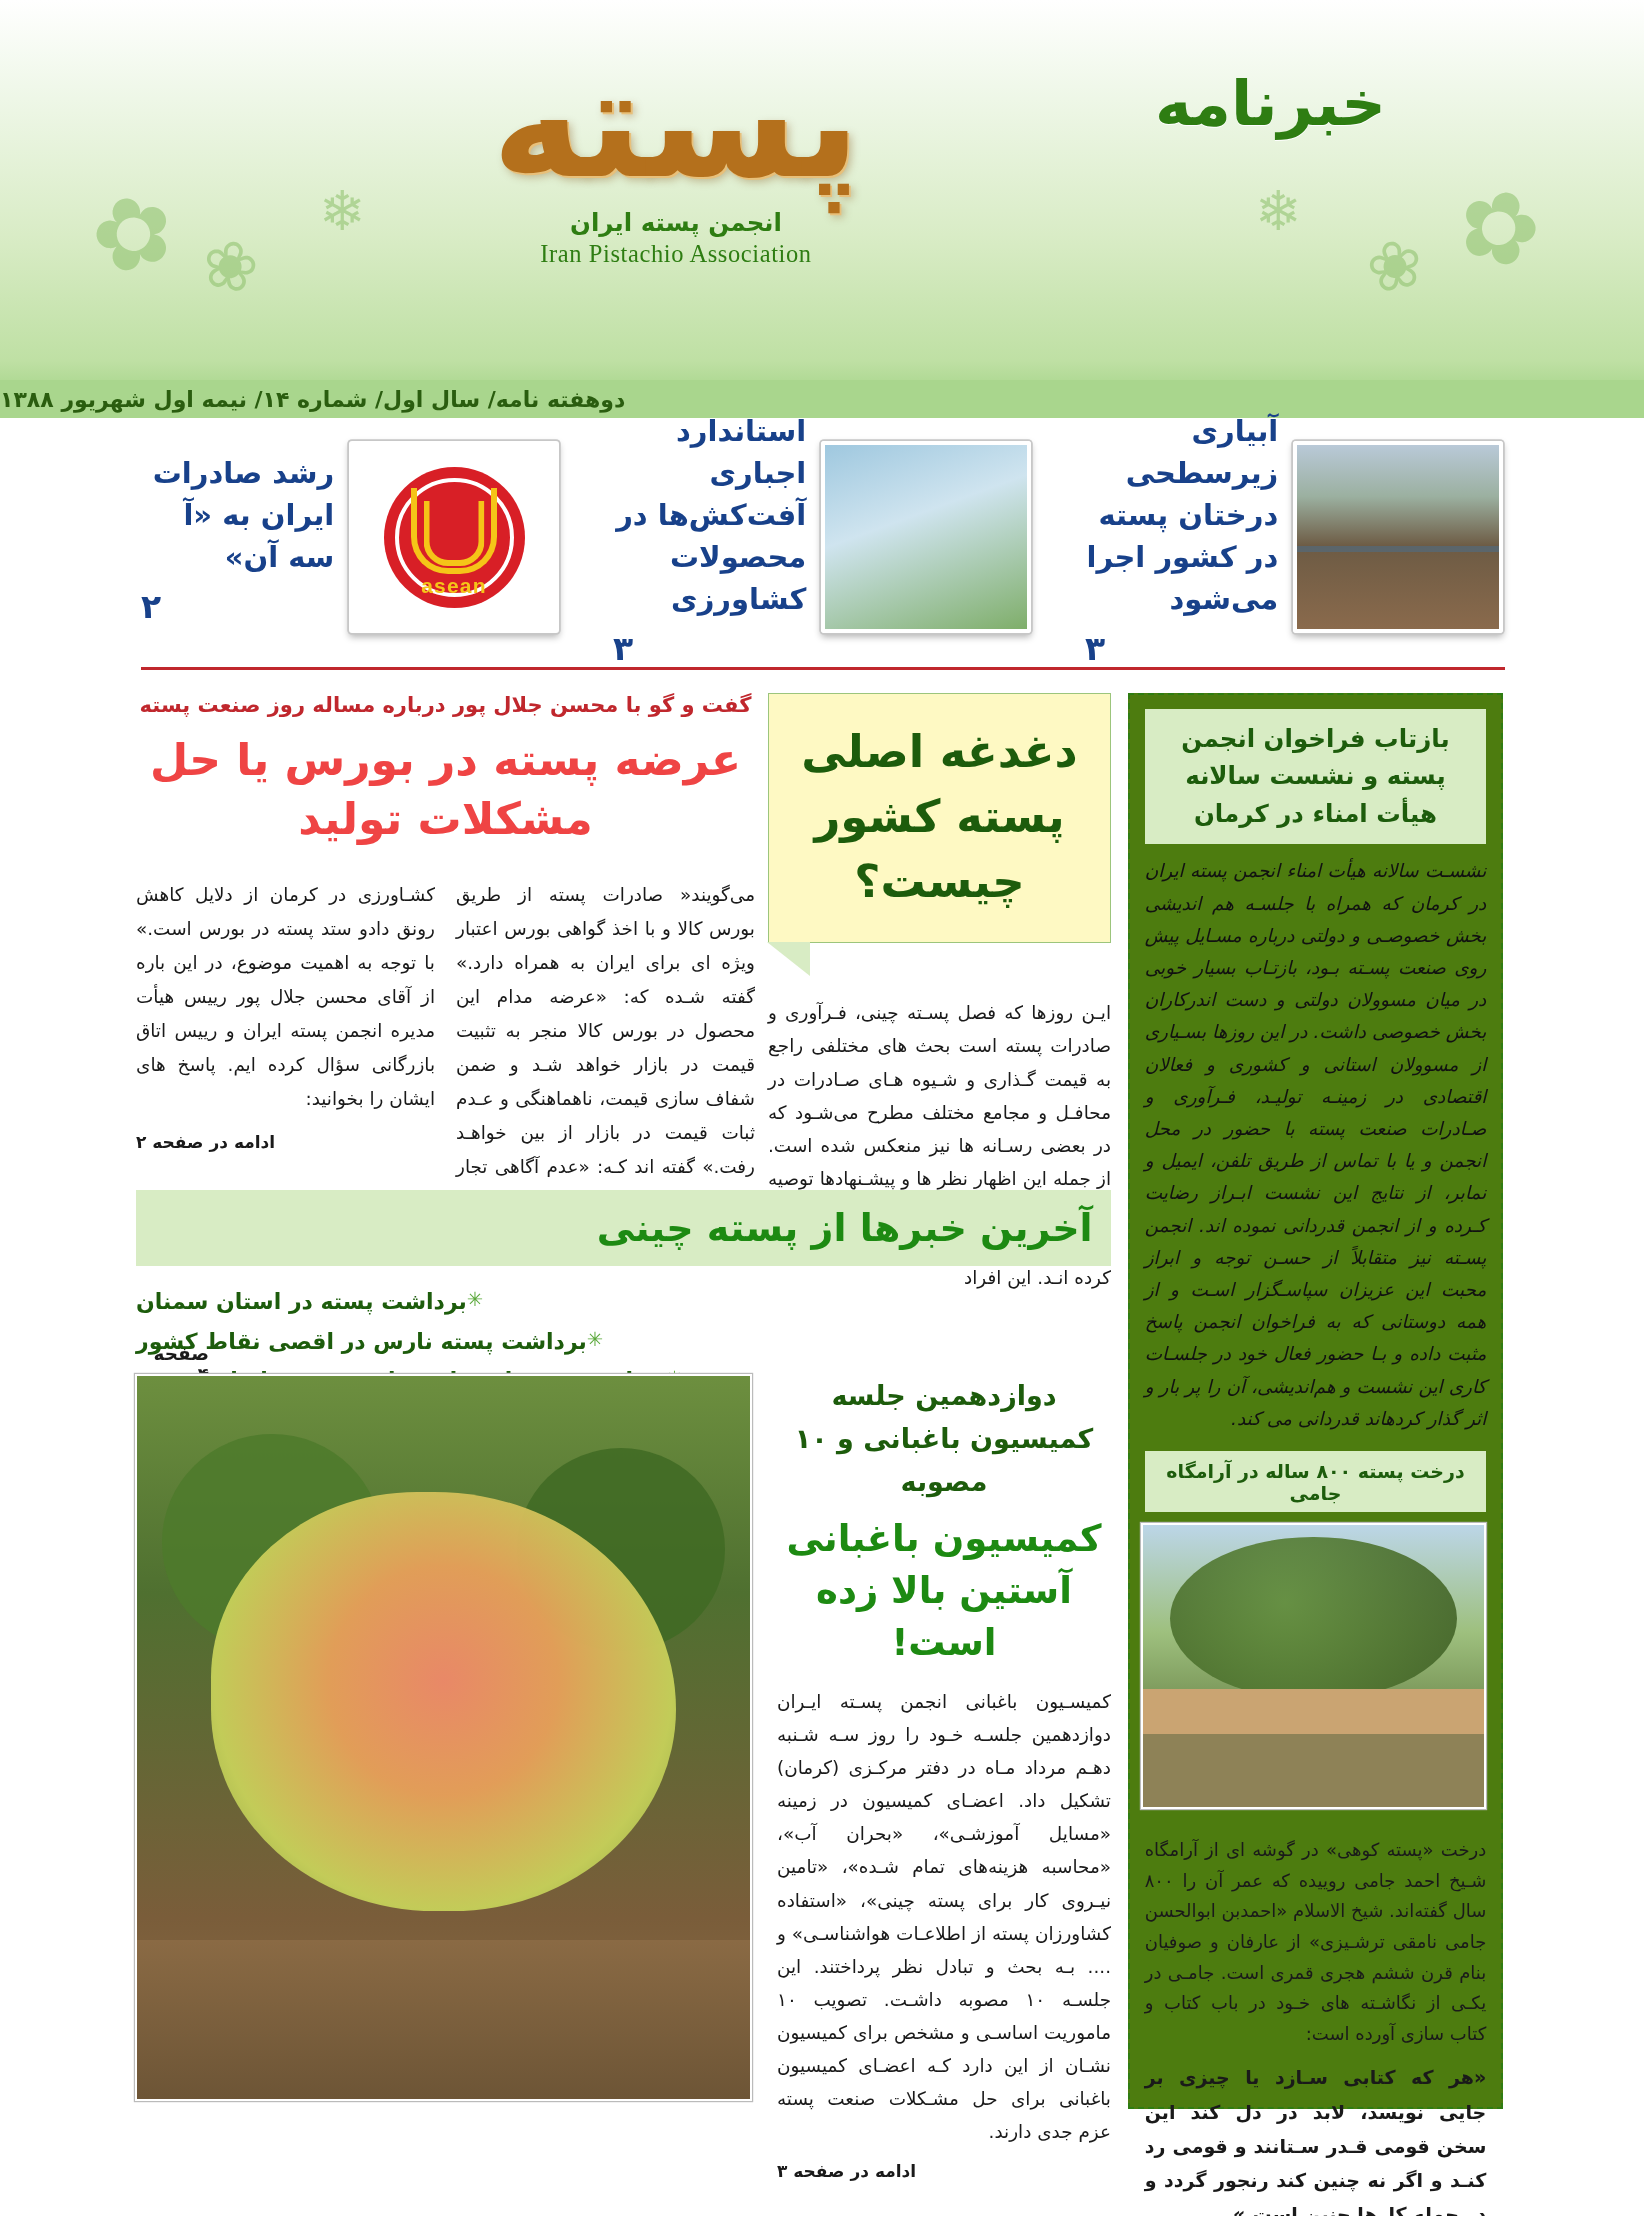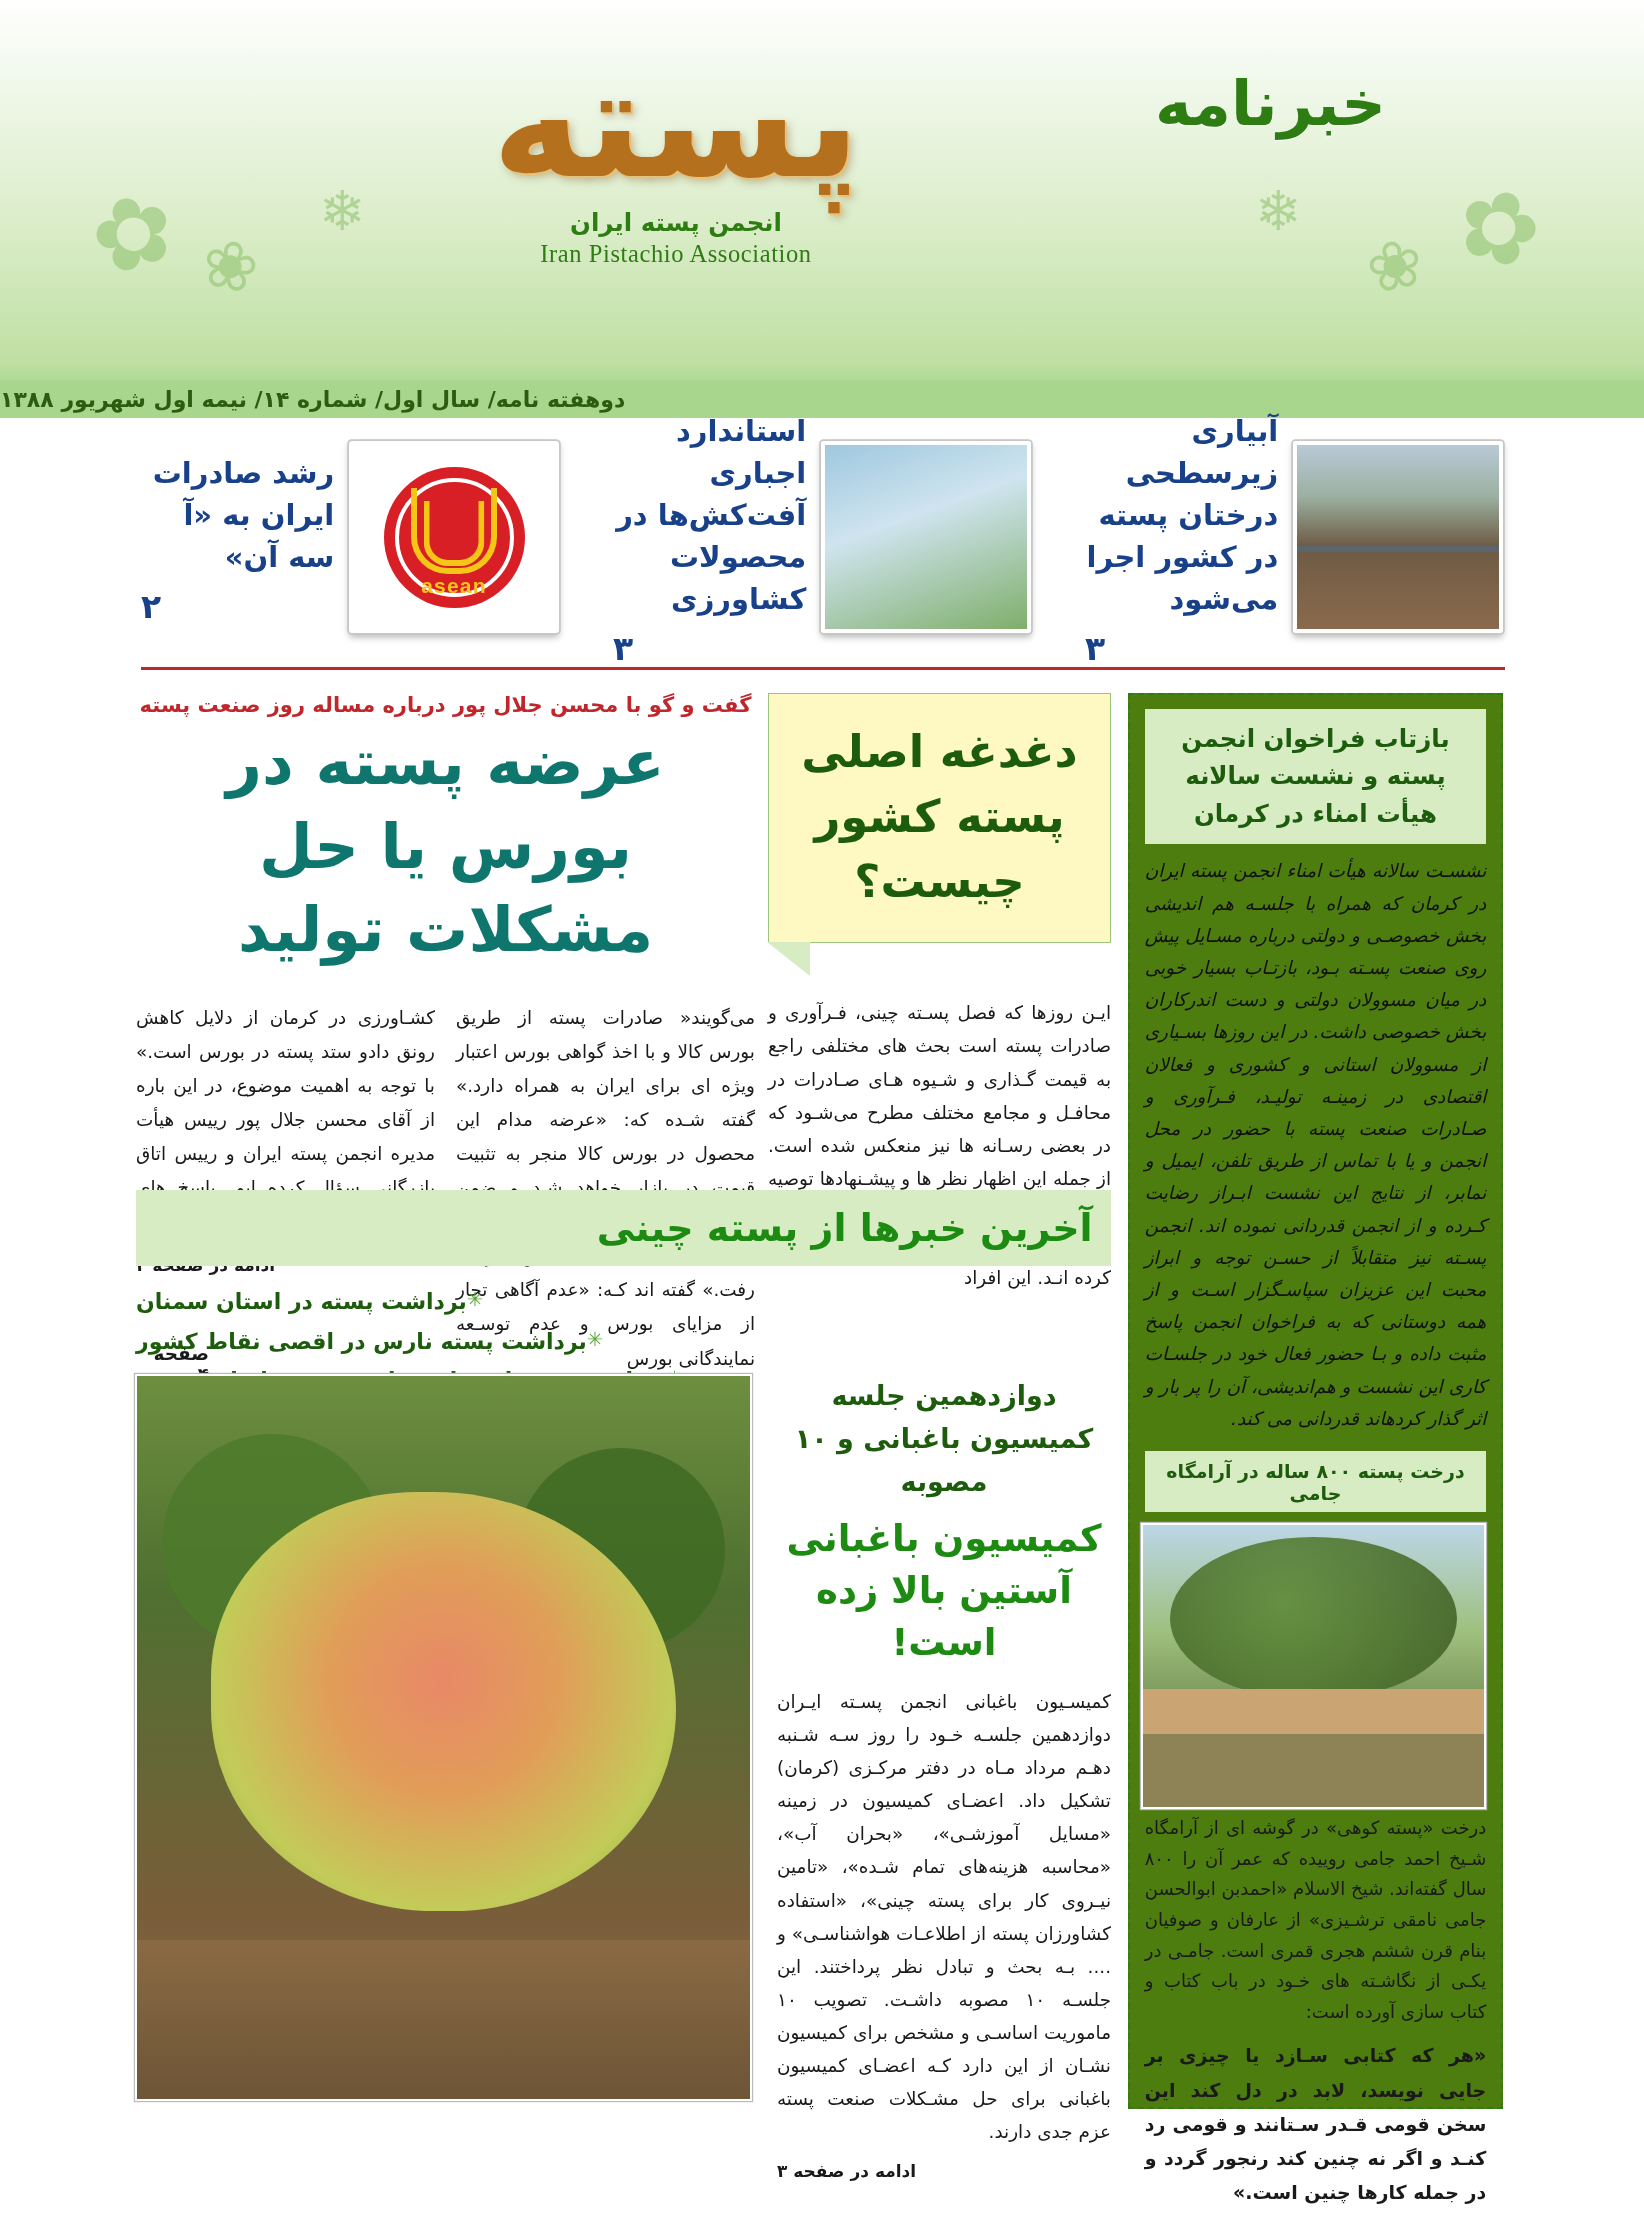--- a/index.html
+++ b/index.html
@@ -71,33 +71,33 @@
   .side-body{margin-top:11px;font-size:18.4px;line-height:1.75;text-align:justify;color:#111;font-style:italic;}
   .side-head2{margin-top:16px;background:#d8ecc4;color:#1d5c0c;font-size:19px;font-weight:bold;
     text-align:center;padding:8.6px 4.9px;}
   .side-photo{margin-top:11px;width:100%;height:282px;border:2.5px solid #ffffff;
     box-shadow:0 0 0 1.2px #bbb;overflow:hidden;position:relative;
     background:linear-gradient(180deg,#bcd6e8 0%,#9ec07e 38%,#7d9a5c 60%,#6a7d4a 100%);}
   .side-photo .tree{position:absolute;left:8%;top:4%;width:84%;height:58%;border-radius:50%;
     background:radial-gradient(circle at 40% 40%,#5f8a3a,#3f5f25);opacity:.9;}
   .side-photo .wall{position:absolute;left:0;bottom:26%;width:100%;height:16%;background:#caa472;}
   .side-photo .ground{position:absolute;left:0;bottom:0;width:100%;height:26%;background:#8e8257;}
-  .side-caption{margin-top:4px;font-size:18px;line-height:1.7;text-align:justify;}
+  .side-caption{margin-top:26px;font-size:18px;line-height:1.7;text-align:justify;}
   .quote{margin-top:11px;font-size:19px;line-height:1.8;text-align:justify;font-weight:bold;}
 
   .col-mid{position:absolute;right:392px;top:0;width:343px;}
   .banner-q{background:#fef9c3;border:1.8px solid #9cc57c;position:relative;padding:24.5px 17px 28px 17px;}
   .banner-q .qt{font-size:45px;font-weight:bold;color:#1d5c0c;line-height:1.45;text-align:center;}
   .banner-q:after{content:"";position:absolute;left:-1.8px;bottom:-34px;width:0;height:0;
     border-left:43px solid transparent;border-top:34px solid #d8ecc4;}
   .mid-body{margin-top:53px;font-size:18.4px;line-height:1.8;text-align:justify;}
 
   .col-left{position:absolute;right:748px;top:0;width:619px;}
   .kicker{color:#c0272d;font-size:21px;font-weight:bold;text-align:center;}
-  .headline{margin-top:4px;color:#0f766e;font-size:62px;font-weight:bold;line-height:1.35;text-align:center;}
+  .headline{margin-top:13px;color:#ef4444;font-size:44px;font-weight:bold;line-height:1.35;text-align:center;}
   .lead-cols{margin-top:29px;display:flex;flex-direction:row;gap:21px;}
   .lead-cols .c{flex:1;font-size:18.4px;line-height:1.85;text-align:justify;}
   .cont{margin-top:11px;font-size:17px;font-weight:bold;text-align:left;}
 
   
   .block2{position:absolute;top:497px;right:392px;width:975px;}
   .green-banner{background:#d8ecc4;padding:16px 18.4px;display:flex;align-items:center;justify-content:space-between;}
   .green-banner .t{color:#1d8a12;font-size:38px;font-weight:bold;}
   .bullets{margin-top:16px;list-style:none;padding:0;margin-right:0;}
   .bullets li{display:flex;align-items:flex-start;justify-content:flex-end;

